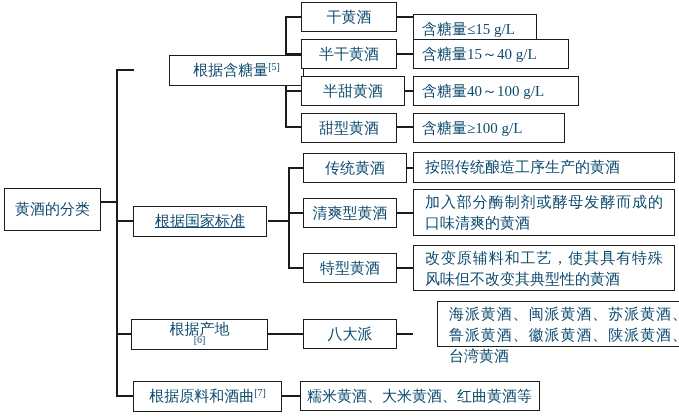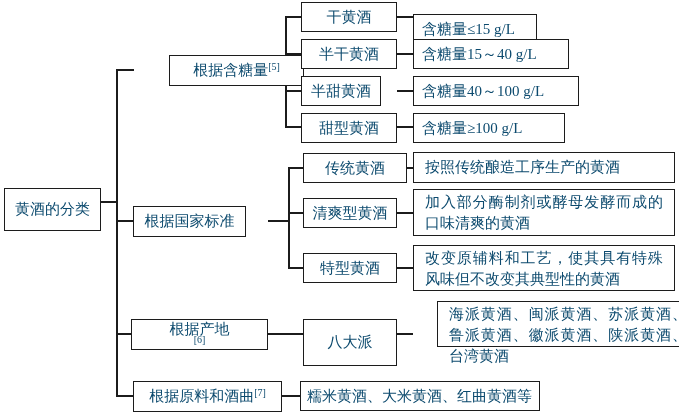--- a/index.html
+++ b/index.html
@@ -63,40 +63,40 @@
   <div class="hl" style="left:282px;top:395px;width:18px;"></div>
 
   <div class="box center" style="left:4px;top:188px;width:97px;height:43px;">
     <span>黄酒的分类</span>
   </div>
 
   <div class="box center" style="left:145px;top:55px;width:135px;height:31px;margin-left:24px;">
     <span>根据含糖量</span>
       <sup>[5]</sup>
   </div>
-  <div class="box center" style="left:133px;top:206px;width:113px;height:31px;">
+  <div class="box center" style="left:133px;top:206px;width:134px;height:31px;text-decoration:underline;">
     <span>根据国家标准</span>
       <sup></sup>
   </div>
   <div class="box center" style="left:131px;top:319px;width:137px;height:31px;flex-direction:column;">
     <span>根据产地</span>
       <sup>[6]</sup>
   </div>
   <div class="box center" style="left:133px;top:381px;width:149px;height:31px;">
     <span>根据原料和酒曲</span>
       <sup>[7]</sup>
   </div>
 
   <div class="box center" style="left:301px;top:2px;width:96px;height:30px;">
     <span>干黄酒</span>
   </div>
   <div class="box center" style="left:301px;top:39px;width:96px;height:30px;">
     <span>半干黄酒</span>
   </div>
-  <div class="box center" style="left:301px;top:76px;width:80px;height:30px;">
+  <div class="box center" style="left:301px;top:76px;width:104px;height:30px;">
     <span>半甜黄酒</span>
   </div>
   <div class="box center" style="left:301px;top:113px;width:96px;height:30px;">
     <span>甜型黄酒</span>
   </div>
 
   <div class="box desc" style="left:413px;top:14px;width:124px;height:30px;">
     <span>含糖量≤15 g/L</span>
   </div>
   <div class="box desc" style="left:413px;top:39px;width:156px;height:30px;">
@@ -122,21 +122,21 @@
   <div class="box desc-wide" style="left:413px;top:152px;width:262px;height:31px;">
     <span>按照传统酿造工序生产的黄酒</span>
   </div>
   <div class="box multi" style="left:413px;top:189px;width:262px;height:47px;">
     <span>加入部分酶制剂或酵母发酵而成的口味清爽的黄酒</span>
   </div>
   <div class="box multi" style="left:413px;top:245px;width:262px;height:46px;">
     <span>改变原辅料和工艺，使其具有特殊风味但不改变其典型性的黄酒</span>
   </div>
 
-  <div class="box center" style="left:303px;top:319px;width:94px;height:47px;">
+  <div class="box center" style="left:303px;top:319px;width:94px;height:30px;">
     <span>八大派</span>
   </div>
   <div class="box multi" style="left:437px;top:301px;width:262px;height:46px;">
     <span>海派黄酒、闽派黄酒、苏派黄酒、鲁派黄酒、徽派黄酒、陕派黄酒、台湾黄酒</span>
   </div>
 
   <div class="box desc" style="left:300px;top:381px;width:240px;height:30px;padding:0 6px;">
     <span>糯米黄酒、大米黄酒、红曲黄酒等</span>
   </div>
 

